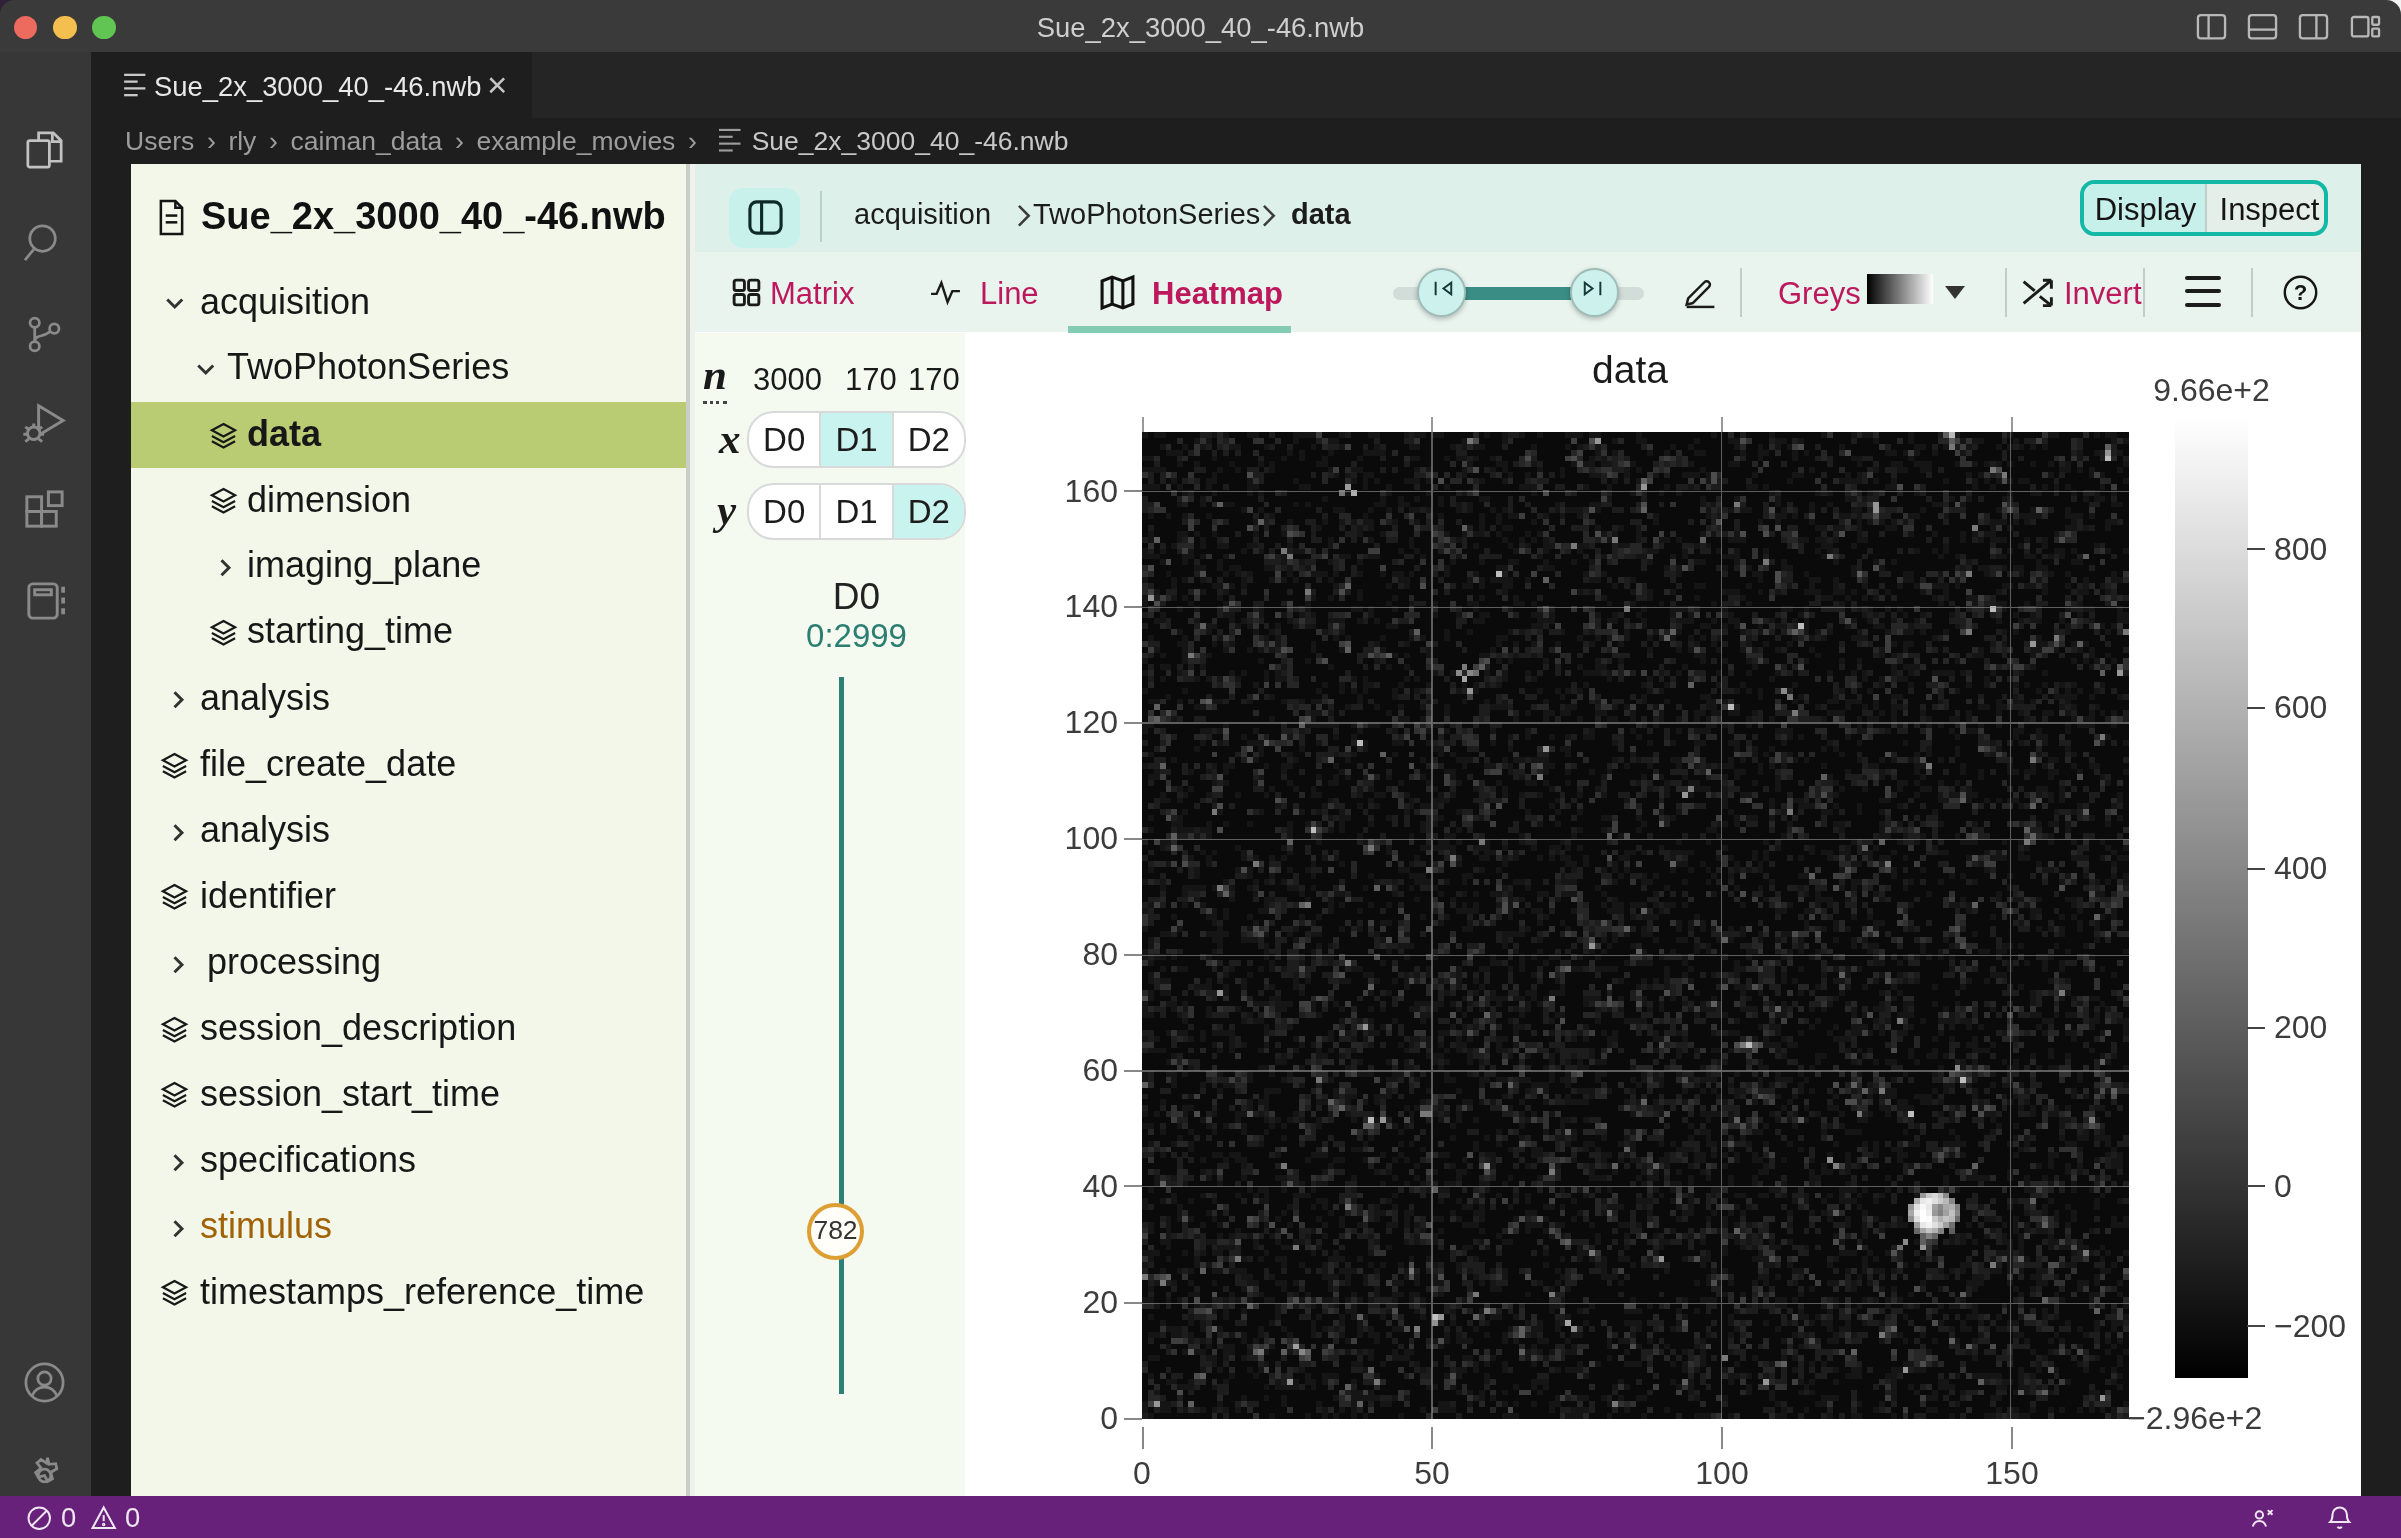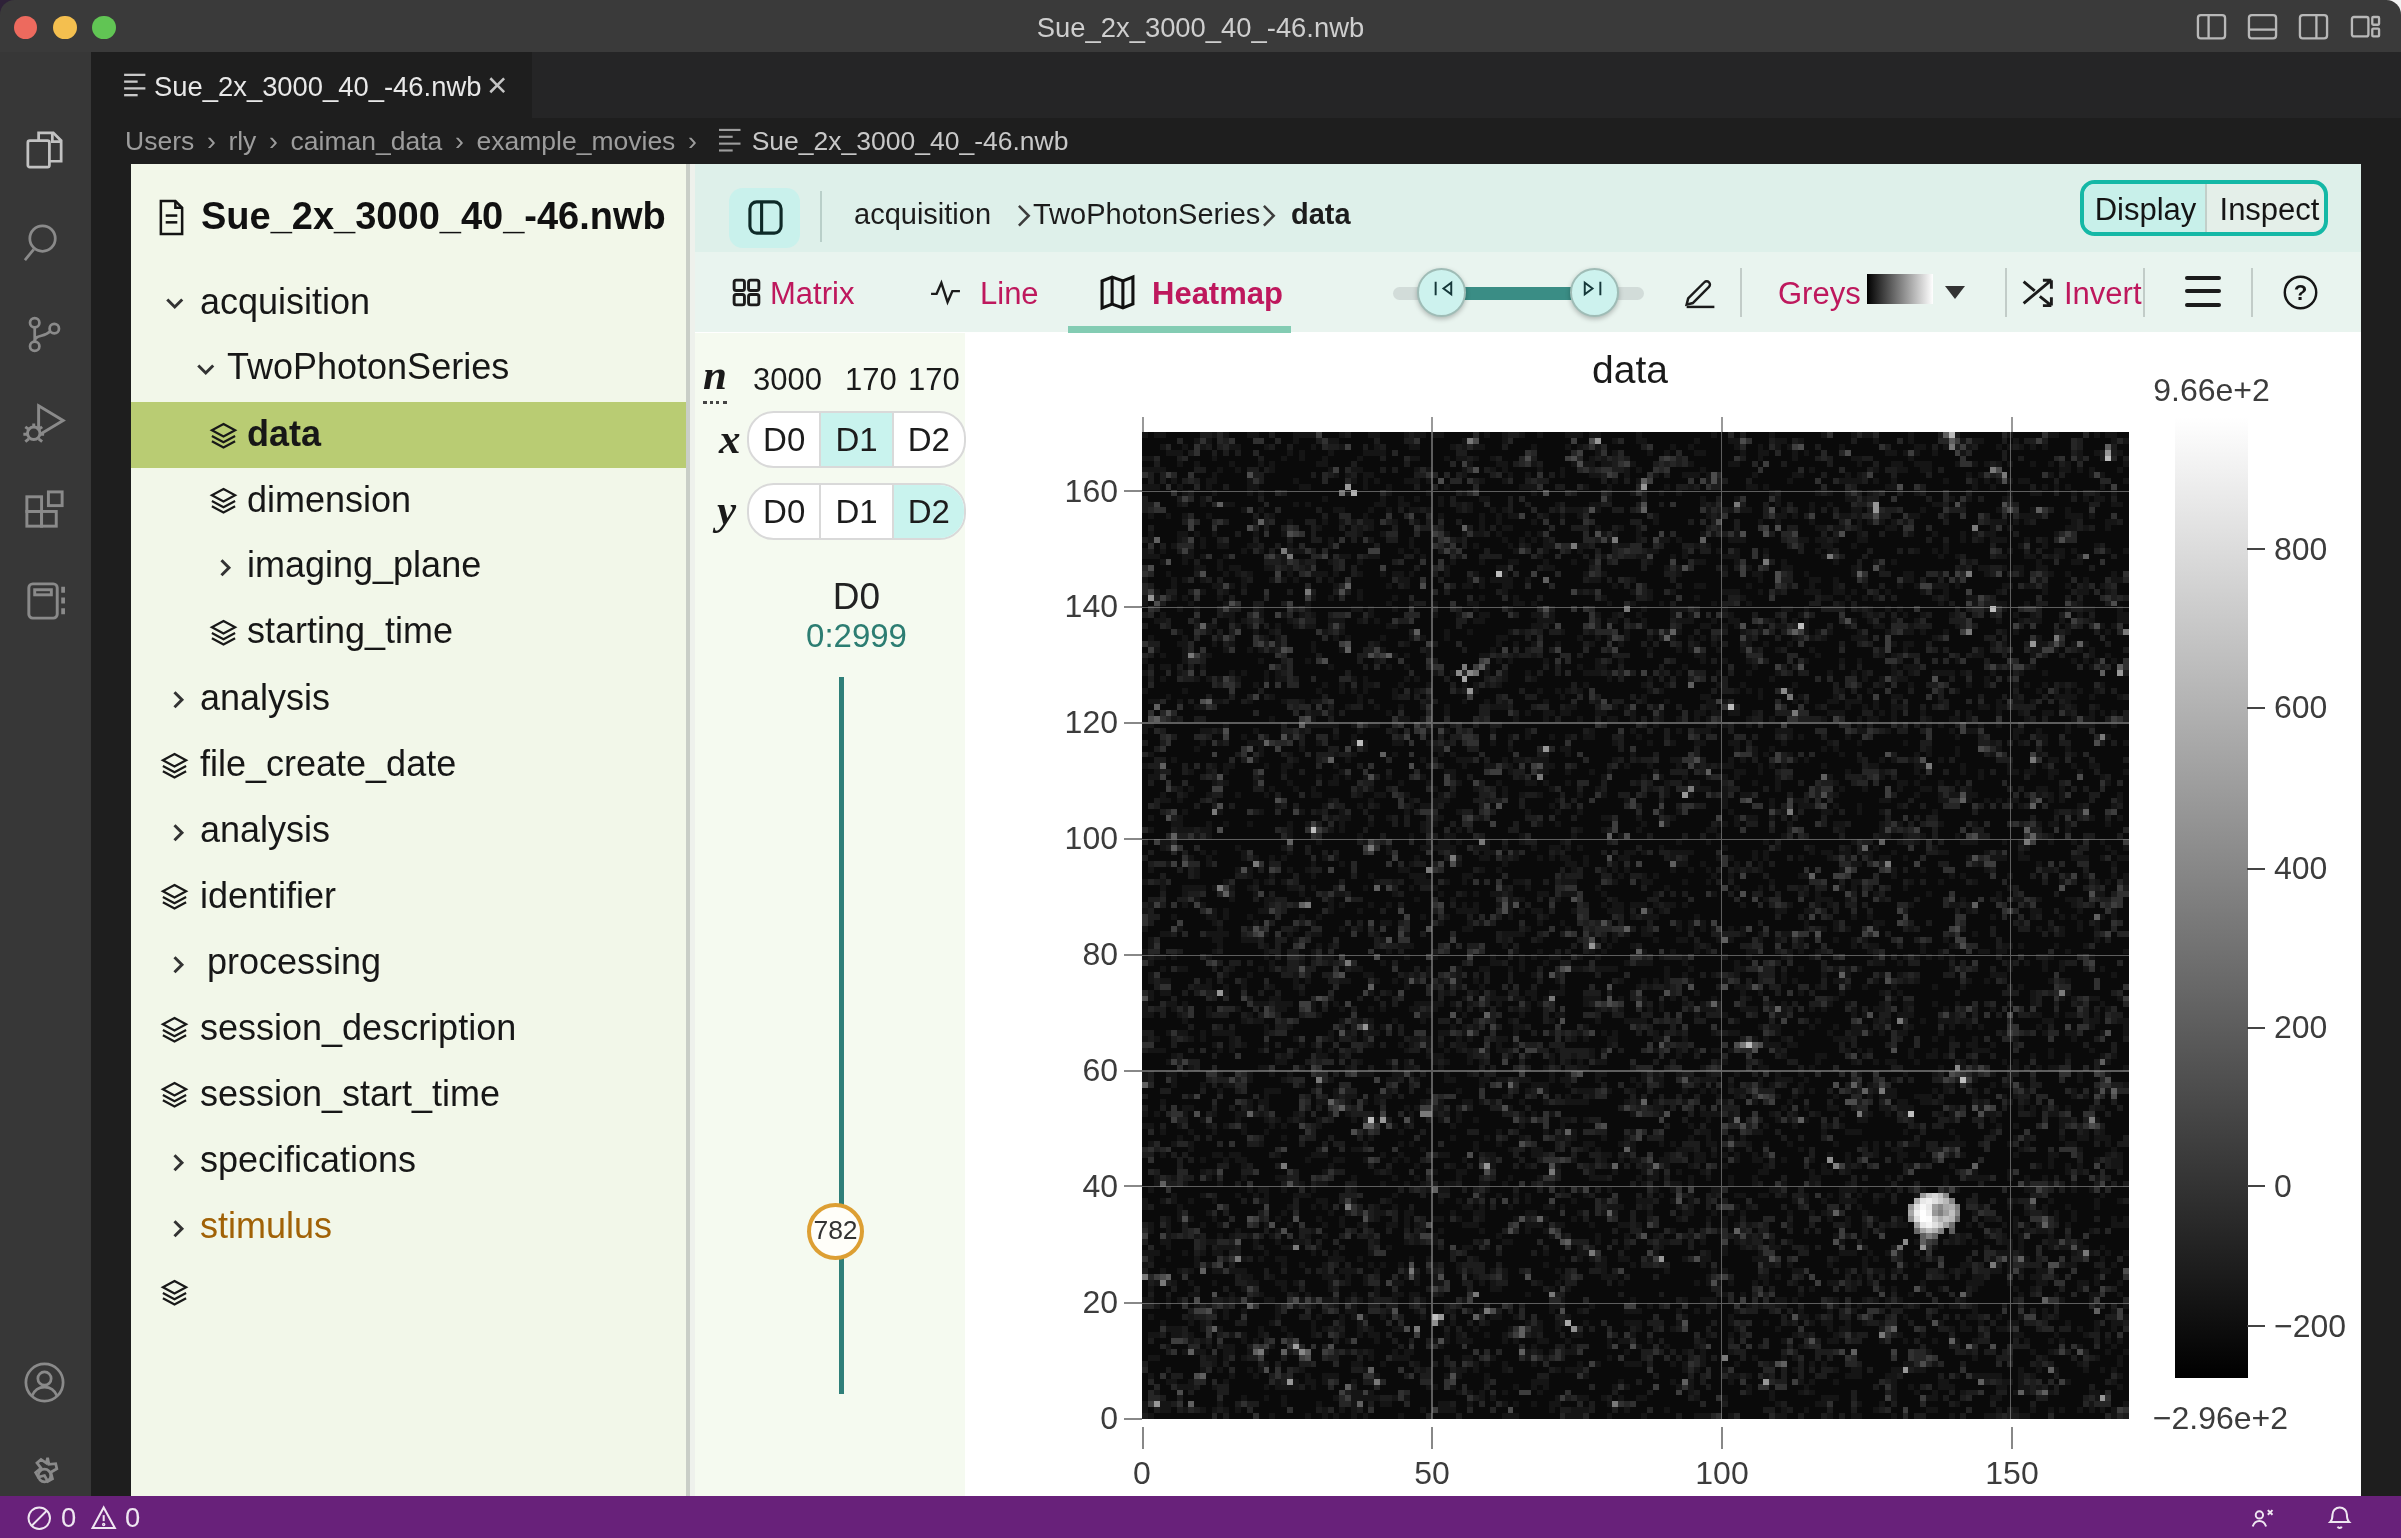--- a/index.html
+++ b/index.html
@@ -62,21 +62,21 @@
 
 #ptitle{left:1009px;top:184px;width:980px;text-align:center;font-size:39px;color:#1a1a1a}
 .ytick{width:17.6px;height:2px;background:#888}
 .ylab{width:88px;text-align:right;font-size:32px;color:#3c3c3c}
 .xtick{width:2px;height:21.6px;background:#888}
 .xlab{width:88px;text-align:center;font-size:32px;color:#3c3c3c}
 #cbar{left:2044px;top:253px;width:73px;height:961px;background:linear-gradient(180deg,#ffffff 0%,#000000 100%)}
 .ctick{width:17.6px;height:2px;background:#444}
 .clab{font-size:32px;color:#3c3c3c}
 #cbartop{left:2000px;top:208px;width:161px;text-align:center;font-size:32px;color:#3c3c3c}
-#cbarbot{left:1996px;top:1236px;width:161px;text-align:right;font-size:32px;color:#3c3c3c}
+#cbarbot{left:1996px;top:1236px;width:161px;text-align:left;font-size:32px;color:#3c3c3c}
 
 #statusbar{left:0;top:1496px;width:2401px;height:43px;background:#68217a;color:#efe6f1;font-size:27.4px}
 </style></head><body>
 <div id="app">
   <div class="abs" style="left:0;top:0;width:29px;height:29px;background:#2e2138"></div>
   <div class="abs" style="left:2372px;top:0;width:29px;height:29px;background:#f2f2f2"></div>
 
   <div class="abs" id="titlebar">
     <div class="abs light" style="left:13.7px;background:#ed6a5e"></div>
     <div class="abs light" style="left:53px;background:#f4bf4f"></div>
@@ -257,20 +257,21 @@
 <div class="abs" style="left:69px;top:975px;font-size:36px;color:#171717">specifications</div>
 <svg class="ticon" style="left:36px;top:1053px" width="23.5" height="23.5" viewBox="0 0 22 22" fill="none" stroke="#333333" stroke-width="2.8">
           <path d="M7 4l7 7-7 7"></path>
         </svg>
 <div class="abs" style="left:69px;top:1041px;font-size:36px;color:#a16207">stimulus</div>
 <svg class="ticon" style="left:29px;top:1114px" width="29" height="29" viewBox="0 0 30 30" fill="none" stroke="#181818" stroke-width="2.3">
           <path d="M15 3L27 9.5 15 16 3 9.5z"></path>
           <path d="M3 15.5l12 6.5 12-6.5"></path>
           <path d="M3 21l12 6.5L27 21"></path>
         </svg>
+<div class="abs" style="left:69px;top:1107px;font-size:36px;color:#171717">timestamps_reference_time</div>
       </div>
   <div class="abs" id="treediv1"></div>
   <div class="abs" id="treediv2"></div>
   <div class="abs" id="header"></div>
   <div class="abs" id="toolbar"></div>
   <div class="abs" id="midpanel"></div>
   <div class="abs" id="plot"></div>
   <div class="abs" id="togglebtn"></div>
 <svg class="abs" style="left:616px;top:35px" width="37" height="37" viewBox="0 0 38 38" fill="none" stroke="#0e2a28" stroke-width="3.2">
         <rect x="3" y="3" width="32" height="32" rx="7"></rect>

